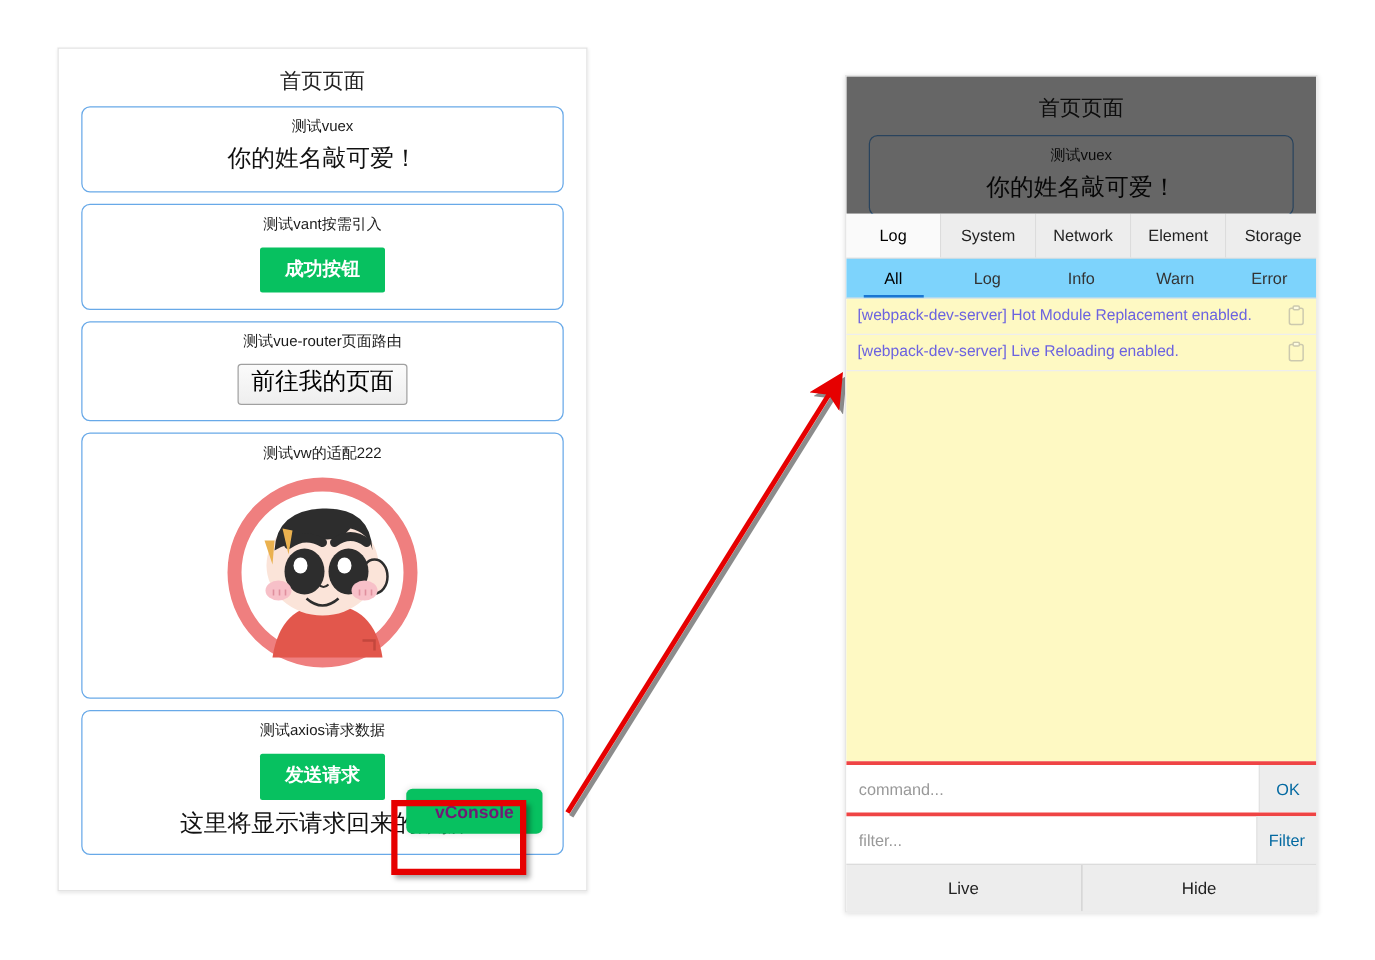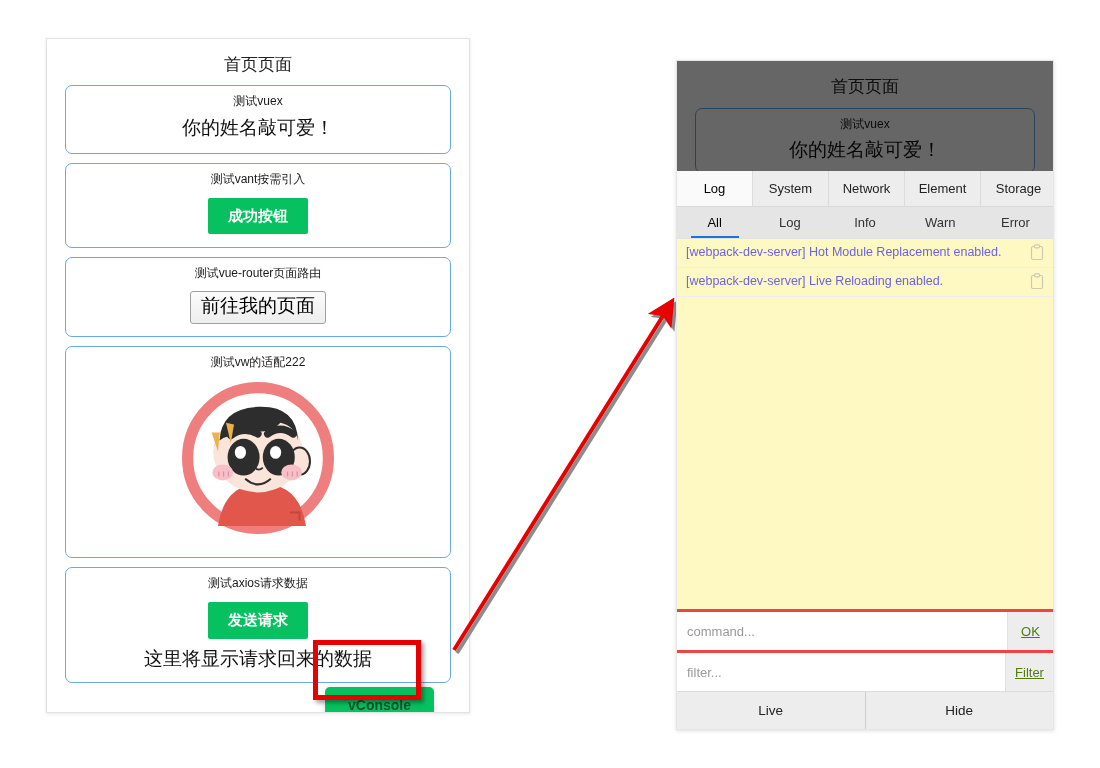--- a/index.html
+++ b/index.html
@@ -81,23 +81,23 @@
   .result-text {
     font-size: 19px;
     color: #111;
     line-height: 1.5;
     padding-top: 2px;
   }
 
   
   .vc-switch {
     position: absolute;
-    left: 278px; top: 648px;
+    left: 278px; top: 592px;
     background: #07c160;
-    color: #14532d;
+    color: #701a75;
     font-size: 14px;
     font-weight: bold;
     border: none;
     border-radius: 5px;
     padding: 11px 23px;
     line-height: 1;
     cursor: pointer;
     box-shadow: 0 0 6px rgba(0,0,0,0.12);
   }
 
@@ -174,21 +174,21 @@
     cursor: pointer;
     white-space: nowrap;
     background: #ededed;
   }
   .vc-tab.active { background: #fafafa; color:#000; }
 
   
   .vc-logbar {
     display: flex;
     flex: none;
-    background: #e5e5e5;
+    background: #7dd3fc;
     border-bottom: 1px solid #e2e2e2;
     height: 32px;
   }
   .vc-logtab {
     flex: 1 1 0;
     display:flex; align-items:center; justify-content:center;
     font-size: 13px; color:#333;
     cursor: pointer;
     position: relative;
   }
@@ -240,23 +240,22 @@
     background: transparent;
     font-family: "Liberation Sans","DejaVu Sans",sans-serif;
   }
   .vc-input::placeholder { color:#999; }
   .vc-inputbtn {
     flex: none;
     width: 46px;
     display:flex; align-items:center; justify-content:center;
     background:#ededed;
     border-left: 1px solid #e2e2e2;
-    font-size: 13px; color:#4d7c0f;
-    cursor: pointer;
-    text-decoration: underline;
+    font-size: 13px; color:#0369a1;
+    cursor: pointer;
   }
   .vc-inputbtn.wide { width: 48px; }
 
   
   .vc-bottom {
     display:flex; flex:none;
     height: 38px;
     background:#ededed;
     border-top:1px solid #dcdcdc;
   }

